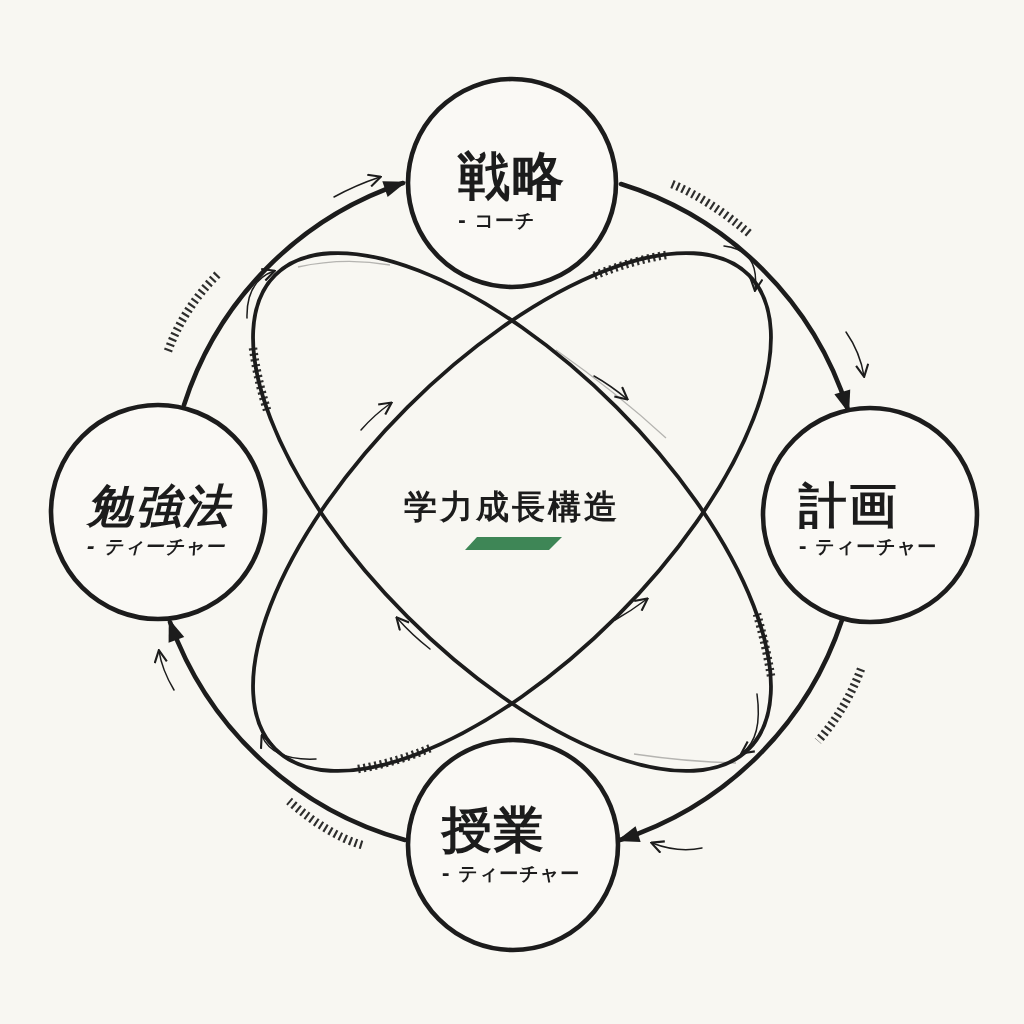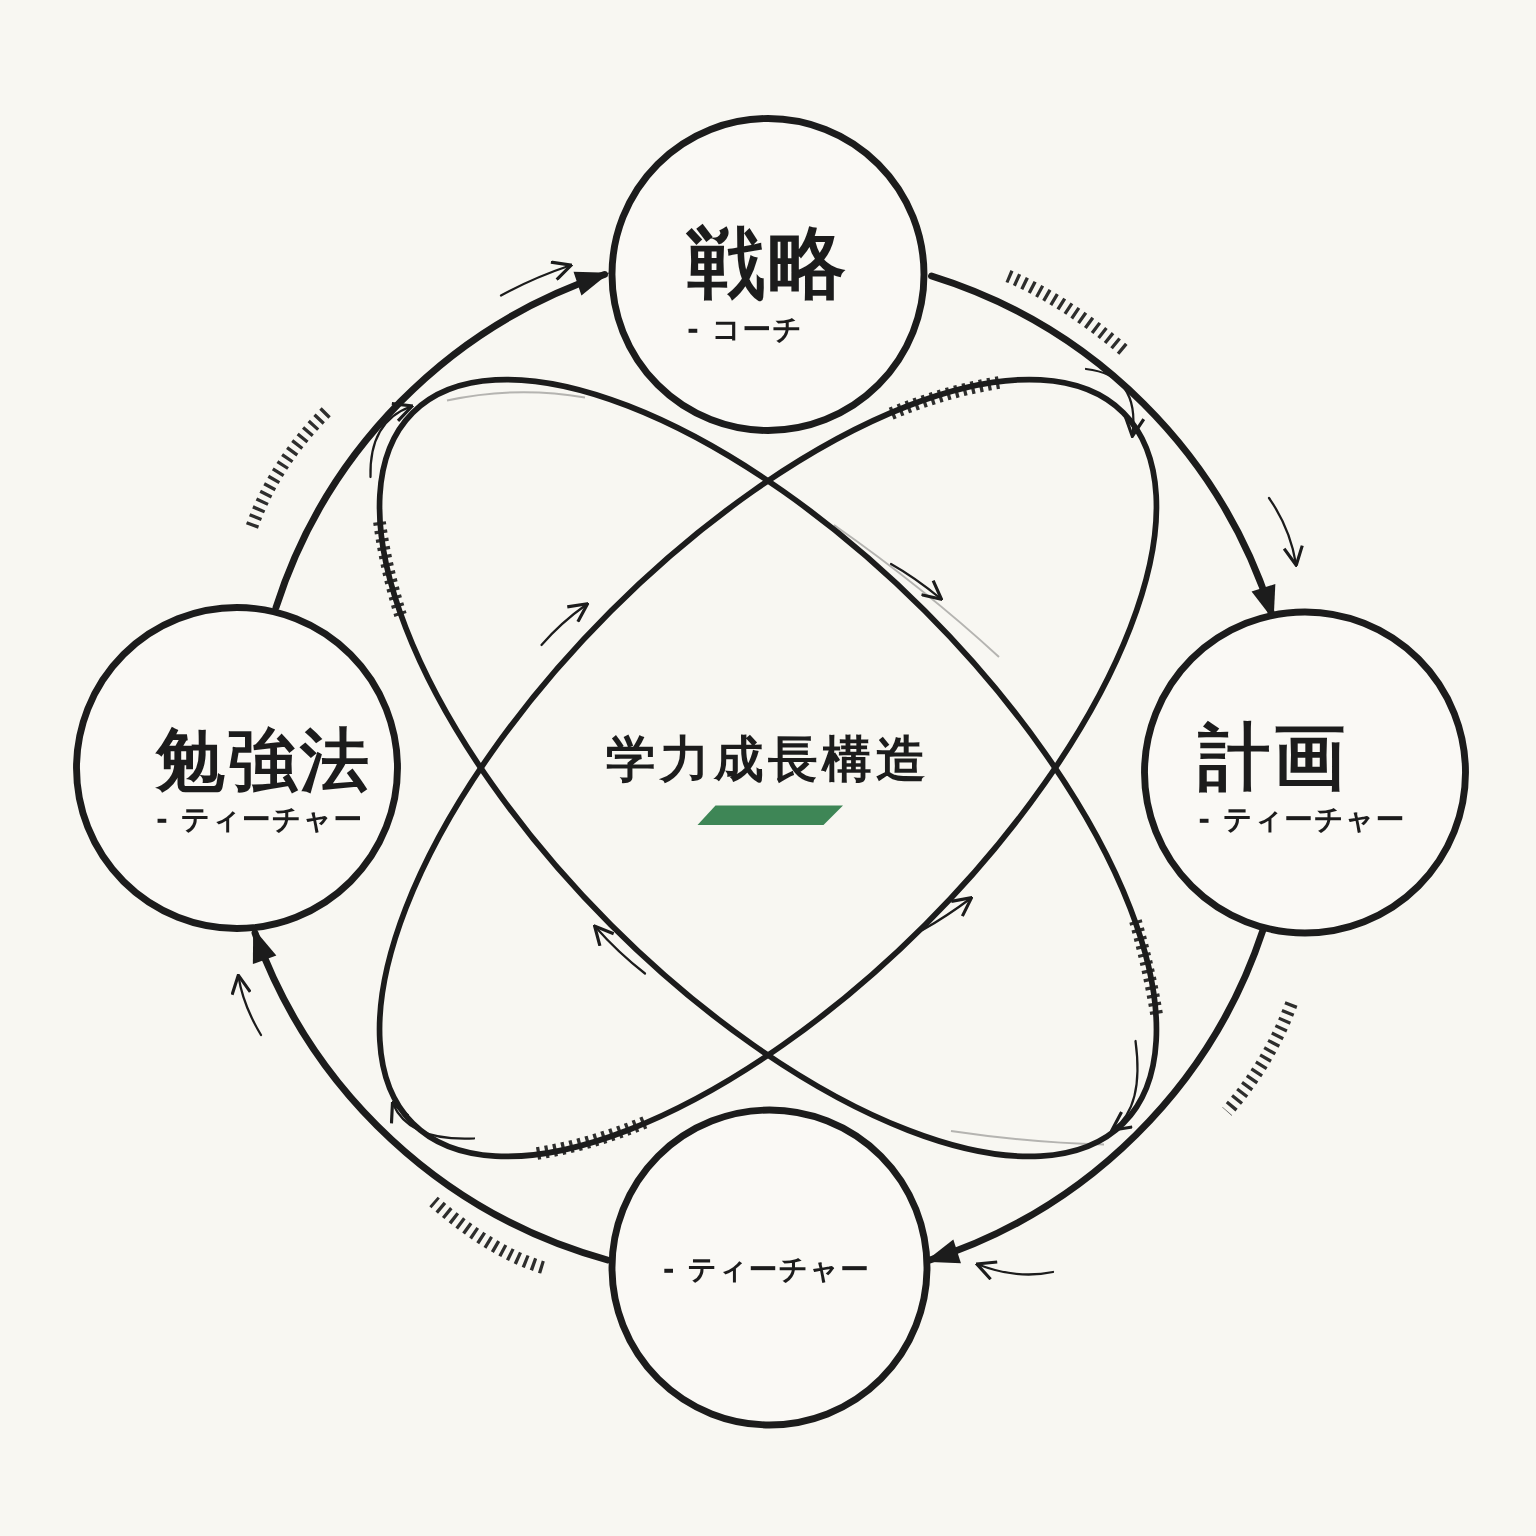--- a/index.html
+++ b/index.html
@@ -129,21 +129,22 @@
     <div class="node-label">戦略</div>
     <div class="node-sub">- コーチ</div>
   </div>
 
   <div class="node node-right" style="left:868px;top:519px;">
     <div class="node-label">計画</div>
     <div class="node-sub">- ティーチャー</div>
   </div>
 
   <div class="node node-bottom" style="left:511px;top:844px;">
+    <div class="node-label">授業</div>
     <div class="node-sub">- ティーチャー</div>
   </div>
 
-  <div class="node node-left" style="left:176px;top:520px;">
+  <div class="node node-left" style="left:159px;top:520px;font-style:italic;">
     <div class="node-label">勉強法</div>
     <div class="node-sub">- ティーチャー</div>
   </div>
 
 </div>
 
 </body></html>

